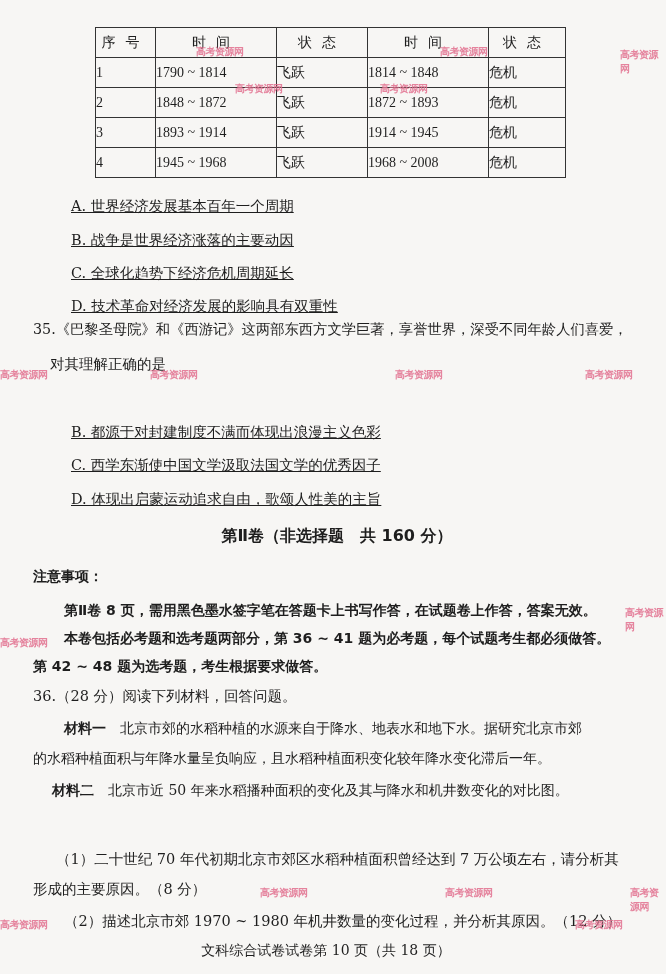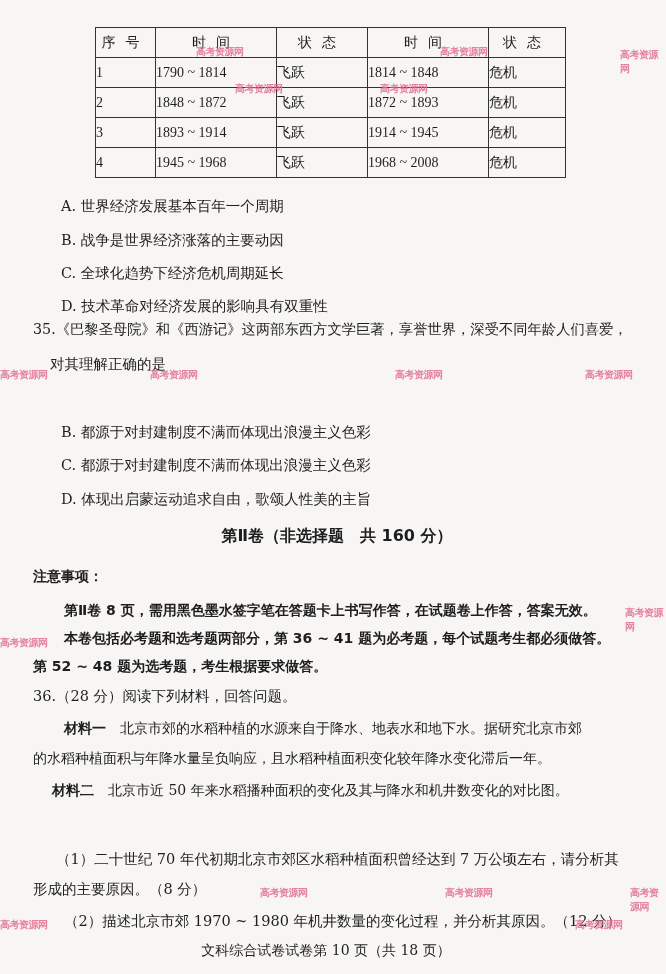--- a/index.html
+++ b/index.html
@@ -22,21 +22,21 @@
     border: 1.2px solid #333;
     height: 29px; padding: 0;
     font-weight: normal;
     font-family: "Liberation Serif", serif;
   }
   .tbl th { letter-spacing: 10px; }
   .c1 { width: 59px; } .c2 { width: 120px; } .c3 { width: 90px; }
   .c4 { width: 120px; } .c5 { width: 76px; }
 
   .line { position: absolute; white-space: nowrap; font-size: 14.5px; }
-  .opt { left: 61px; }
+  .opt { left: 71px; text-decoration: underline; }
   .bold { font-weight: bold; font-family: "DejaVu Sans", sans-serif; font-size: 14px; text-align: right; }
   .section-title { left: 4px; width: 666px; text-align: center; font-size: 16px; font-weight: bold; font-family: "DejaVu Sans", sans-serif; }
   .footer { left: 0; width: 652px; text-align: center; font-size: 14px; }
   .mat-label { font-weight: bold; font-family: "DejaVu Sans", sans-serif; margin-right: 14px; }
 
   .wm {
     position: absolute; font-size: 10px; color: #e2708f; font-weight: bold;
     font-family: "DejaVu Sans", sans-serif; letter-spacing: -0.5px; opacity: 0.85;
   }
 </style>
@@ -86,28 +86,28 @@
     </table>
 
   <div class="line opt" style="top:197px">A. 世界经济发展基本百年一个周期</div>
   <div class="line opt" style="top:231px">B. 战争是世界经济涨落的主要动因</div>
   <div class="line opt" style="top:264px">C. 全球化趋势下经济危机周期延长</div>
   <div class="line opt" style="top:297px">D. 技术革命对经济发展的影响具有双重性</div>
 
   <div class="line" style="left:33px;top:320px;font-size:14.3px">35.《巴黎圣母院》和《西游记》这两部东西方文学巨著，享誉世界，深受不同年龄人们喜爱，</div>
   <div class="line" style="left:50px;top:355px">对其理解正确的是</div>
   <div class="line opt" style="top:423px">B. 都源于对封建制度不满而体现出浪漫主义色彩</div>
-  <div class="line opt" style="top:456px">C. 都源于对封建制度不满而体现出浪漫主义色彩</div>
+  <div class="line opt" style="top:456px">C. 西学东渐使中国文学汲取法国文学的优秀因子</div>
   <div class="line opt" style="top:490px">D. 体现出启蒙运动追求自由，歌颂人性美的主旨</div>
 
   <div class="line section-title" style="top:526px">第Ⅱ卷（非选择题　共 160 分）</div>
   <div class="line bold" style="left:33px;top:568px">注意事项：</div>
   <div class="line bold" style="left:64px;top:602px">第Ⅱ卷 8 页，需用黑色墨水签字笔在答题卡上书写作答，在试题卷上作答，答案无效。</div>
   <div class="line bold" style="left:64px;top:630px">本卷包括必考题和选考题两部分，第 36 ~ 41 题为必考题，每个试题考生都必须做答。</div>
-  <div class="line bold" style="left:33px;top:658px">第 52 ~ 48 题为选考题，考生根据要求做答。</div>
+  <div class="line bold" style="left:33px;top:658px">第 42 ~ 48 题为选考题，考生根据要求做答。</div>
 
   <div class="line" style="left:33px;top:687px">36.（28 分）阅读下列材料，回答问题。</div>
   <div class="line" style="left:33px;top:750px;font-size:14px">的水稻种植面积与年降水量呈负响应，且水稻种植面积变化较年降水变化滞后一年。</div>
   <div class="line" style="left:64px;top:720px;font-size:14px">
     <span class="mat-label">材料一</span><span>北京市郊的水稻种植的水源来自于降水、地表水和地下水。据研究北京市郊</span>
   </div>
   <div class="line" style="left:52px;top:782px;font-size:14px">
     <span class="mat-label">材料二</span><span>北京市近 50 年来水稻播种面积的变化及其与降水和机井数变化的对比图。</span>
   </div>
 

